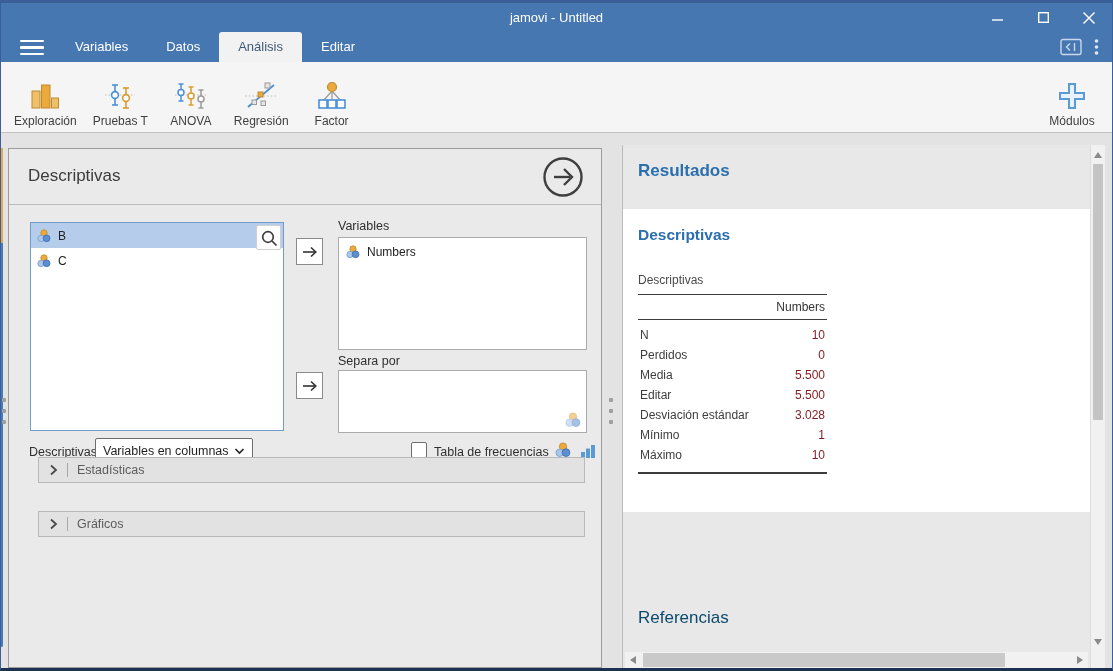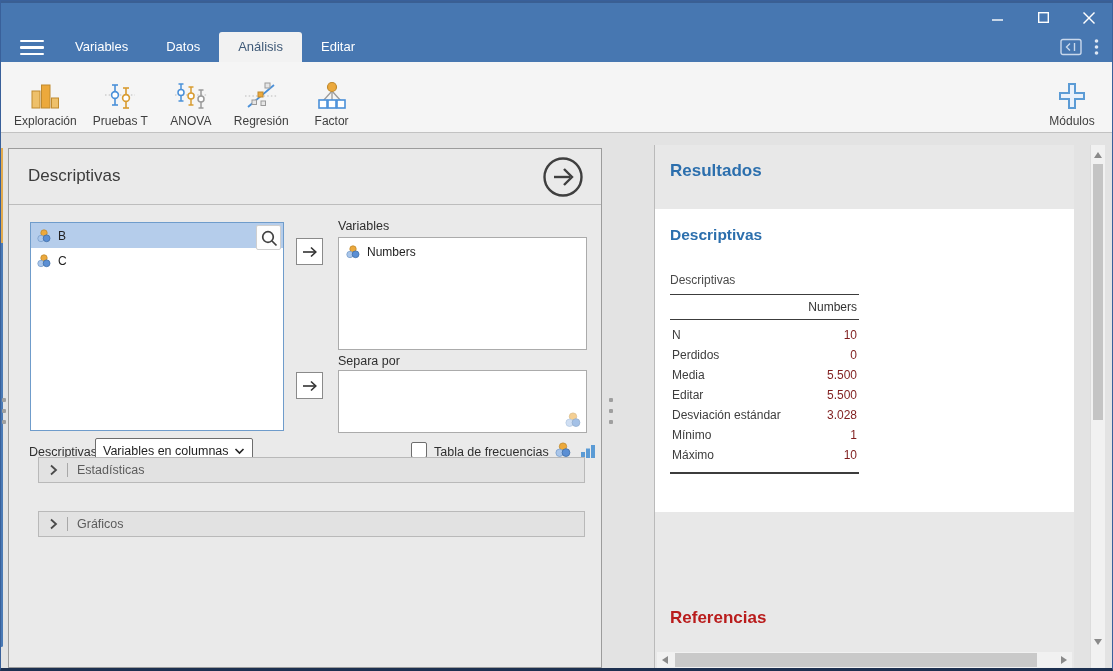--- a/index.html
+++ b/index.html
@@ -68,46 +68,47 @@
   .cb-icon-nominal { position:absolute; left:546px; top:237px; }
   .cb-icon-bars { position:absolute; left:571px; top:239px; }
 
   .section-bar { position:absolute; left:29px; right:16px; height:26px; background:#e2e2e2; border:1px solid #b9b9b9; display:flex; align-items:center; gap:9px; padding-left:10px; cursor:pointer; }
   .section-bar .divider { width:1px; height:14px; background:#a8a8a8; }
   .section-label { font-size:12.5px; color:#5c5c5c; }
   .sec-1 { top:252px; }
   .sec-2 { top:306px; }
 
   
-  .results-panel { position:absolute; left:654px; top:12px; width:420px; bottom:0; background:#e8e8e8; border-left:1px solid #bababa; }
+  .results-panel { position:absolute; left:622px; top:12px; width:468px; bottom:0; background:#e8e8e8; border-left:1px solid #bababa; }
   .results-title { position:absolute; left:15px; top:16px; font-size:17px; font-weight:bold; color:#2c6fad; }
   .white-block { position:absolute; left:0; right:0; top:64px; height:303px; background:#ffffff; }
   .analysis-title { position:absolute; left:15px; top:17px; font-size:15.5px; font-weight:bold; color:#2c6fad; }
   .res-table { position:absolute; left:15px; top:64px; width:189px; }
   .rt-title { font-size:12px; color:#4a4a4a; padding-bottom:7px; }
   .rt-head { border-top:1px solid #3c3c3c; border-bottom:1px solid #3c3c3c; font-size:12px; color:#333; text-align:right; padding:5px 2px; }
   .rt-body { border-bottom:2px solid #3c3c3c; padding:5px 0 7px; }
   .rt-row { display:flex; justify-content:space-between; font-size:12px; padding:3px 2px; }
   .rt-row .lbl { color:#3d3d3d; }
   .rt-row .val { color:#7f1d1d; }
-  .references-title { position:absolute; left:15px; top:463px; font-size:17px; font-weight:bold; color:#b91c1c; }
+  .references-title { position:absolute; left:15px; top:463px; font-size:17px; font-weight:normal; color:#0c4a6e; }
 
   .h-scrollbar { position:absolute; left:2px; right:2px; bottom:3px; height:16px; background:#f1f1f1; }
   .h-arrow { position:absolute; top:0; width:16px; height:16px; display:flex; align-items:center; justify-content:center; }
   .h-arrow.left { left:0; } .h-arrow.right { right:0; }
   .h-thumb { position:absolute; left:18px; width:362px; top:1px; bottom:1px; background:#c9c9c9; }
   .v-scrollbar { position:absolute; left:1090px; width:15px; top:12px; bottom:0; background:#f1f1f1; border-left:1px solid #dcdcdc; z-index:5; }
   .v-arrow { position:absolute; left:0; right:0; height:14px; display:flex; align-items:center; justify-content:center; }
   .v-arrow.up { top:3px; } .v-arrow.down { bottom:22px; }
   .v-thumb { position:absolute; left:2px; right:2px; top:19px; height:256px; background:#c4c4c4; }
 </style>
 </head>
 <body>
 
 <div class="titlebar">
+  <div class="title">jamovi - Untitled</div>
   <div class="win-controls">
     <div class="win-btn">
       <svg width="11" height="11">
           <line x1="0" y1="8" x2="11" y2="8" stroke="#fff" stroke-width="1.4"></line>
         </svg>
     </div>
     <div class="win-btn">
       <svg width="11" height="11">
           <rect x="0.7" y="0.7" width="9.6" height="9.6" fill="none" stroke="#fff" stroke-width="1.4"></rect>
         </svg>

